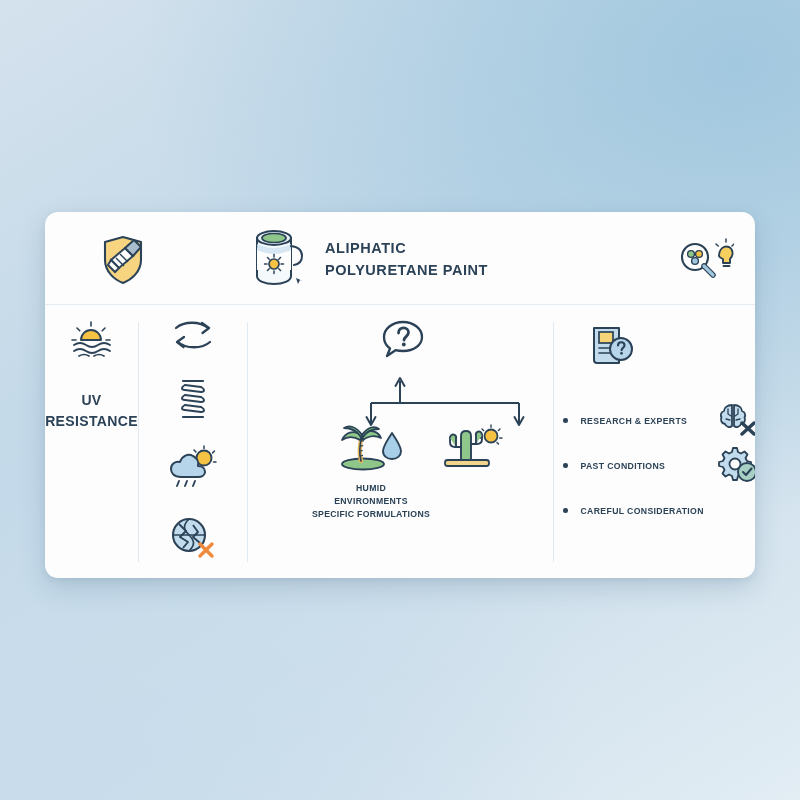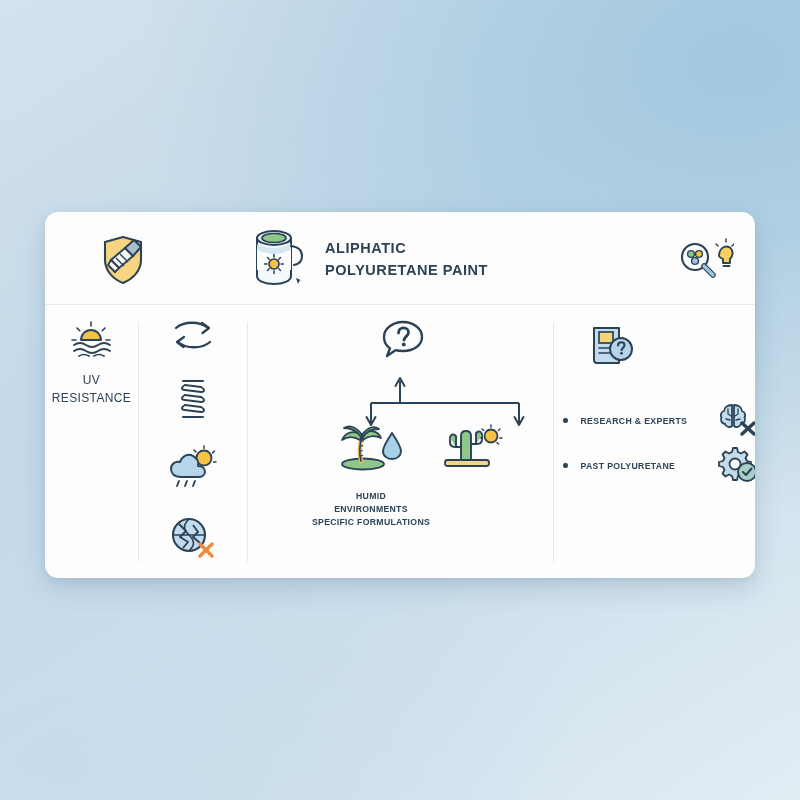--- a/index.html
+++ b/index.html
@@ -100,24 +100,24 @@
     width: 93px;
     height: 273px;
     display: flex;
     flex-direction: column;
     align-items: center;
     padding-top: 14px;
     box-sizing: border-box;
   }
   .feat { text-align: center; }
   .feat-label {
-    margin-top: 9px;
+    margin-top: 27px;
     color: #2b4257;
-    font-size: 12px;
-    font-weight: normal;
+    font-size: 14px;
+    font-weight: bold;
     letter-spacing: 0.35px;
     line-height: 1.48;
     white-space: pre-line;
   }
   .feat.second { margin-top: 24px; }
 
   
   .col-icons {
     position: absolute;
     left: 93px;
@@ -153,21 +153,21 @@
   }
   .branch {
     position: absolute;
     top: 118px;
     width: 132px;
     text-align: center;
   }
   .branch.left  { left: 58px; }
   .branch.right { left: 158px; }
   .branch-label {
-    margin-top: 15px;
+    margin-top: 7px;
     color: #2b4257;
     font-size: 8.7px;
     font-weight: bold;
     letter-spacing: 0.3px;
     line-height: 1.5;
     white-space: pre-line;
   }
 
   
   .col-list {
@@ -484,30 +484,34 @@
                 <g stroke="#2b4257" stroke-width="3.4" stroke-linecap="round">
                   <line x1="25" y1="22" x2="37" y2="33"></line>
                   <line x1="37" y1="22" x2="25" y2="33"></line>
                 </g>
               </svg>
             </span>
           </div>
 
           <div class="bullet-row">
             <span class="dot"></span>
-            <span class="bullet-text">PAST POLYURETANE</span>
+            <span class="bullet-text">PAST CONDITIONS</span>
             <span class="side-icon">
               <svg width="40" height="36" viewBox="0 0 40 36">
                 <path d="M16 2 L20 2 L21 6 L24 7.5 L27.5 5.5 L30.5 8.5 L28.5 12 L30 15 L34 16 L34 20 L30 21 L28.5 24 L30.5 27.5 L27.5 30.5 L24 28.5 L21 30 L20 34 L16 34 L15 30 L12 28.5 L8.5 30.5 L5.5 27.5 L7.5 24 L6 21 L2 20 L2 16 L6 15 L7.5 12 L5.5 8.5 L8.5 5.5 L12 7.5 L15 6 Z" fill="#c3dced" stroke="#2b4257" stroke-width="1.8" stroke-linejoin="round"></path>
                 <circle cx="18" cy="18" r="5.5" fill="#fdfdfd" stroke="#2b4257" stroke-width="1.8"></circle>
                 <circle cx="30" cy="26" r="9" fill="#a8cfc4" stroke="#2b4257" stroke-width="1.9"></circle>
                 <path d="M26 26 L29 29 L34.5 22.5" fill="none" stroke="#2b4257" stroke-width="2.1" stroke-linecap="round" stroke-linejoin="round"></path>
               </svg>
             </span>
           </div>
 
+          <div class="bullet-row">
+            <span class="dot"></span>
+            <span class="bullet-text">CAREFUL CONSIDERATION</span>
+          </div>
 
         </div>
       </div>
 
     </div>
   </div>
 </div>
 
 </body></html>

